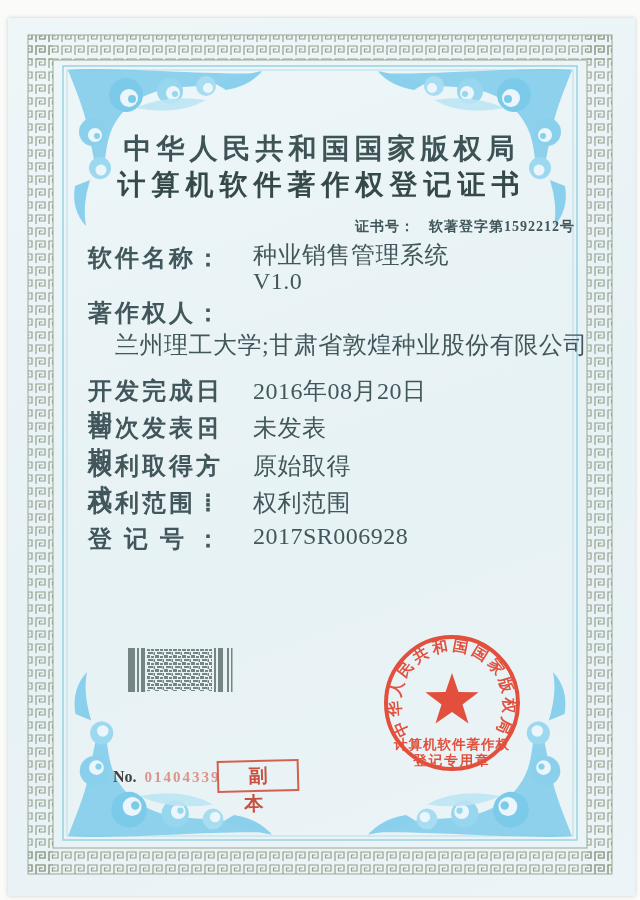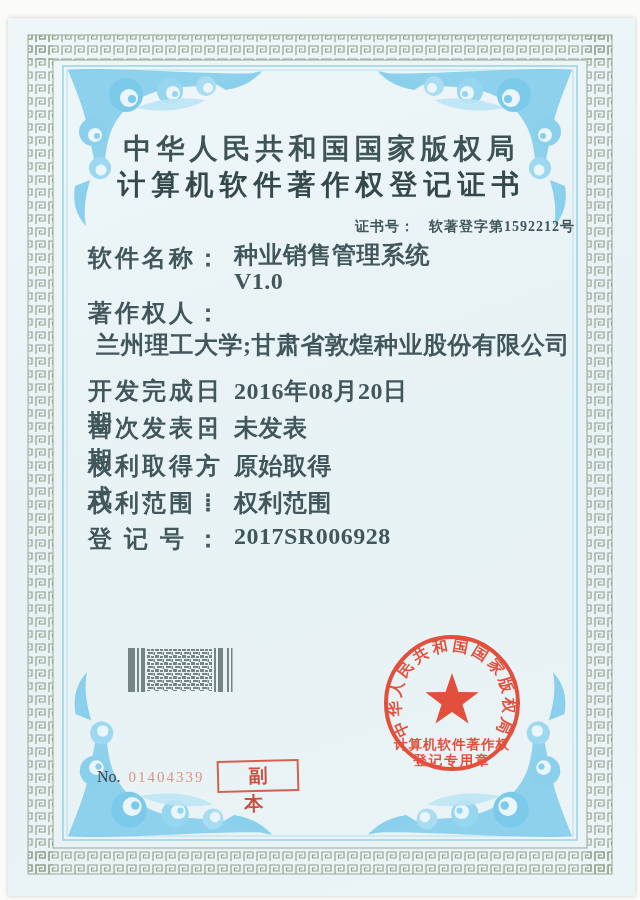--- a/index.html
+++ b/index.html
@@ -27,38 +27,38 @@
     position:absolute;top:200px;right:60px;
     font-size:14px;font-weight:bold;color:#40565a;letter-spacing:1px;
   }
   .certno .sep{display:inline-block;width:14px;}
 
   .row{position:absolute;left:80px;font-size:24px;color:#42575b;}
   .row .lbl{
     display:inline-block;width:132px;font-weight:600;
     text-align:justify;text-align-last:justify;vertical-align:top;
   }
-  .row .val{display:inline-block;margin-left:8px;vertical-align:top;font-weight:700;letter-spacing:.5px;}
+  .row .val{display:inline-block;margin-left:27px;vertical-align:top;font-weight:400;letter-spacing:.5px;}
   .row .vline{display:block;line-height:26px;}
 
   .statement{
     position:absolute;left:80px;top:536px;width:494px;
     font-size:17.5px;line-height:40px;color:#42565a;
     text-indent:2em;text-align:justify;font-weight:500;
   }
 
   .barcode{position:absolute;left:120px;top:630px;opacity:.82;}
 
   .stamp{position:absolute;left:354px;top:595px;width:180px;height:180px;opacity:.92;}
   .stamp-date{
     position:absolute;left:376px;top:740px;
     font-size:18px;font-weight:600;color:#4c4745;letter-spacing:1.5px;z-index:3;
   }
 
-  .serial{position:absolute;left:89px;top:750px;font-size:16px;color:#3f3f3f;}
+  .serial{position:absolute;left:105px;top:750px;font-size:16px;color:#3f3f3f;font-weight:bold;}
   .serial .digits{color:#db9489;letter-spacing:2px;font-size:15px;margin-left:8px;}
   .copybox{
     position:absolute;left:209px;top:742px;width:78px;height:28px;
     border:2px solid #d4604e;color:#c8503f;
     font-size:19px;font-weight:600;text-align:center;line-height:28px;
     letter-spacing:10px;text-indent:10px;transform:rotate(-1.5deg);
   }
 </style>
 </head>
 <body>

